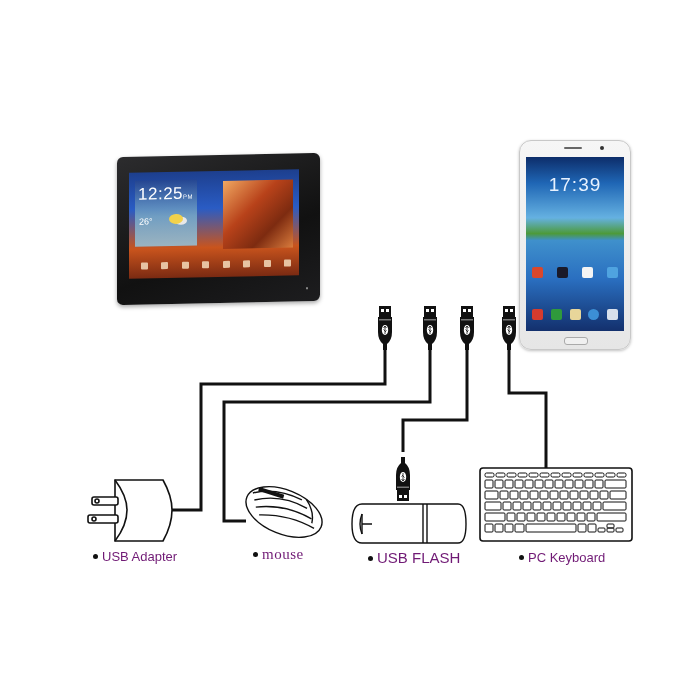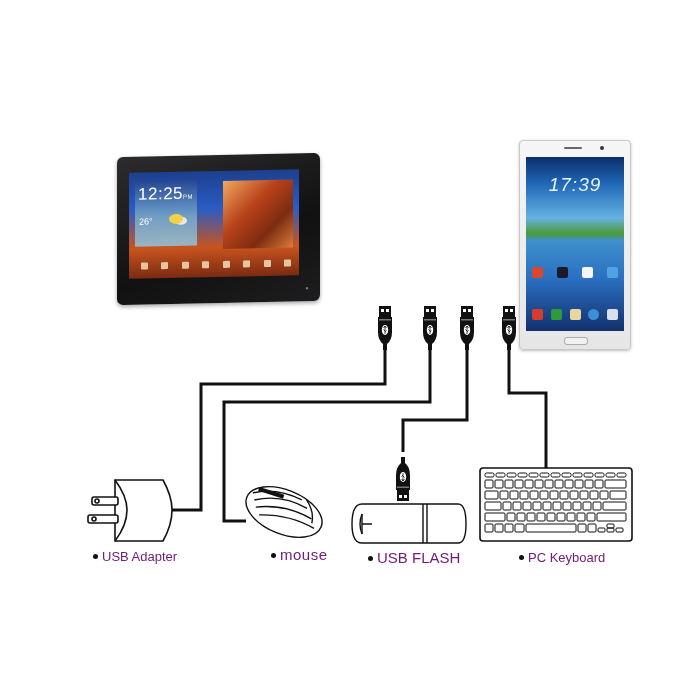--- a/index.html
+++ b/index.html
@@ -38,24 +38,23 @@
     .tablet-temp { position: absolute; left: 4px; top: 36px; font-size: 9px; color: #fff; }
     .tablet-sun { position: absolute; left: 34px; top: 34px; width: 14px; height: 10px; border-radius: 50%; background: #f2d24b; box-shadow: 5px 2px 0 -1px #e8e8e8; }
     .tablet-dock { position: absolute; left: 12px; bottom: 8px; width: 150px; height: 8px; display: flex; justify-content: space-between; }
     .tablet-dock i { display: block; width: 7px; height: 7px; background: #e7c3a2; border-radius: 1px; }
     .tablet-btn { position: absolute; right: 12px; bottom: 12px; width: 2px; height: 2px; background: #888; }
 
     
     .phone {
       left: 519px; top: 140px; width: 110px; height: 208px;
       background: linear-gradient(180deg, #f6f6f6 0%, #e6e6e6 100%);
-      border-radius: 4px;
+      border-radius: 12px;
       border: 1px solid #c8c8c8;
       box-shadow: 0 1px 3px rgba(0,0,0,0.25);
-      font-style: italic;
     }
     .phone-speaker { position: absolute; left: 44px; top: 6px; width: 18px; height: 2px; background: #666; border-radius: 1px; }
     .phone-cam { position: absolute; left: 80px; top: 5px; width: 4px; height: 4px; background: #333; border-radius: 50%; }
     .phone-screen {
       position: absolute; left: 6px; top: 16px; width: 98px; height: 174px;
       background: linear-gradient(180deg, #0d2d6a 0%, #1f66b5 15%, #65b1e1 35%, #4d9a3a 44%, #3f90cc 48%, #2a6fc0 70%, #13306d 100%);
       overflow: hidden;
     }
     .phone-clock { position: absolute; left: 0; width: 98px; top: 17px; text-align: center; font-size: 19px; color: #e8f2ff; letter-spacing: 1px; }
     .phone-row { position: absolute; left: 6px; width: 86px; display: flex; justify-content: space-between; }
@@ -261,15 +260,15 @@
         <rect x="588" y="524" width="8" height="8" rx="1"></rect>
         <rect x="598" y="528" width="7" height="4" rx="1"></rect>
         <rect x="607" y="524" width="7" height="4" rx="1"></rect>
         <rect x="607" y="528" width="7" height="4" rx="1"></rect>
         <rect x="616" y="528" width="7" height="4" rx="1"></rect>
     </g>
   </g>
 </svg>
 
 <div class="abs label" style="left:93px; top:549px;"><span class="dot"></span><span>USB Adapter</span></div>
-<div class="abs label mouse-label" style="left:271px; top:546px;"><span class="dot"></span><span>mouse</span></div>
+<div class="abs label mouse-label" style="left:253px; top:546px;font-family:Liberation Serif, serif;"><span class="dot"></span><span>mouse</span></div>
 <div class="abs label" style="left:368px; top:549px; font-size:15px;"><span class="dot"></span><span>USB FLASH</span></div>
 <div class="abs label" style="left:519px; top:550px;"><span class="dot"></span><span>PC Keyboard</span></div>
 
 </body></html>

